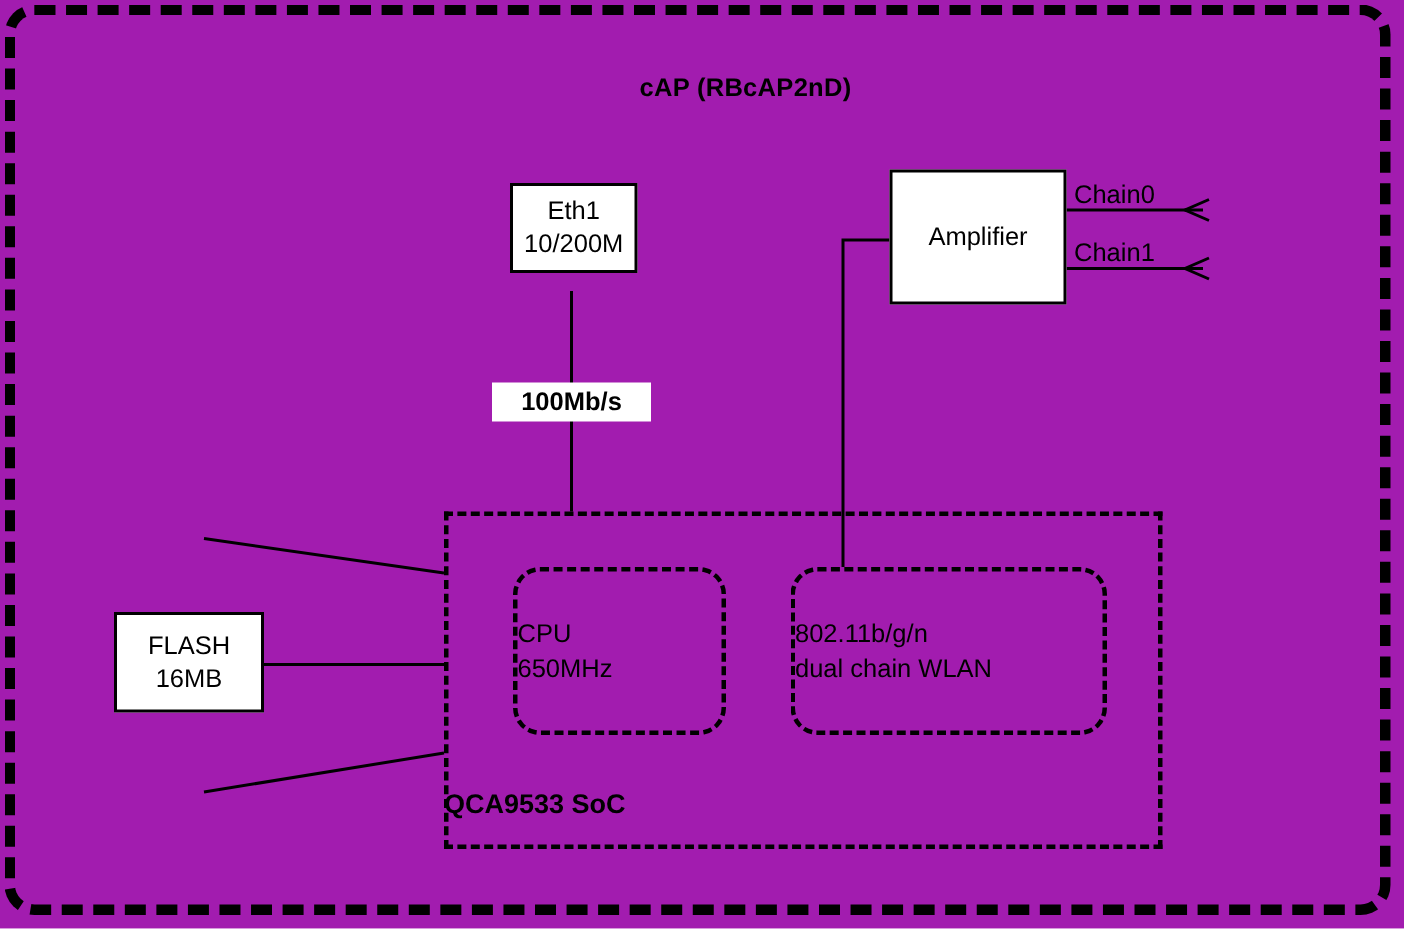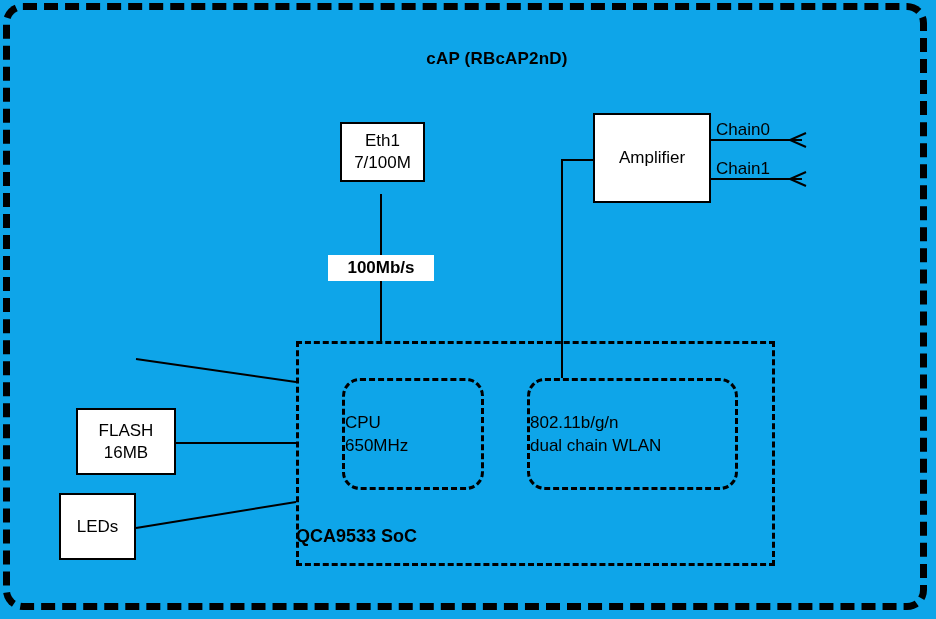--- a/index.html
+++ b/index.html
@@ -4,21 +4,21 @@
 <style>
   html, body {
     margin: 0;
     padding: 0;
     background: #ffffff;
   }
   #canvas {
     position: relative;
     width: 936px;
     height: 619px;
-    background: #0ea5e9;
+    background: #a21caf;
     font-family: "Liberation Sans", sans-serif;
     color: #000000;
     overflow: hidden;
   }
   #outer-frame {
     position: absolute;
     left: 3px; top: 3px;
     width: 924px; height: 607px;
     border: 7px dashed #000000;
     border-radius: 20px;
@@ -139,41 +139,38 @@
 
     <path d="M711,179 L792,179" stroke="#000" stroke-width="2" fill="none"></path>
     <g>
       <path d="M806,172 L790,179 L806,186" stroke="#000" stroke-width="2" fill="none"></path>
       <path d="M790,179 L802,179" stroke="#000" stroke-width="2" fill="none"></path>
     </g>
   </svg>
 
   <div id="eth1-box" class="solid-box box-layer">
     <div>Eth1</div>
-    <div>7/100M</div>
+    <div>10/200M</div>
   </div>
 
   <div class="speed-label">100Mb/s</div>
 
   <div id="amp-box" class="solid-box box-layer">
     <div>Amplifier</div>
   </div>
 
   <div id="chain0-label" class="chain-label">Chain0</div>
   <div id="chain1-label" class="chain-label">Chain1</div>
 
 
   <div id="flash-box" class="solid-box box-layer">
     <div>FLASH</div>
     <div>16MB</div>
   </div>
 
-  <div id="leds-box" class="solid-box box-layer">
-    <div>LEDs</div>
-  </div>
 
   <div id="soc-box" class="dashed-box box-layer"></div>
 
   <div id="cpu-box" class="dashed-box box-layer">
     <div>CPU</div>
     <div>650MHz</div>
   </div>
 
   <div id="wlan-box" class="dashed-box box-layer">
     <div>802.11b/g/n</div>

